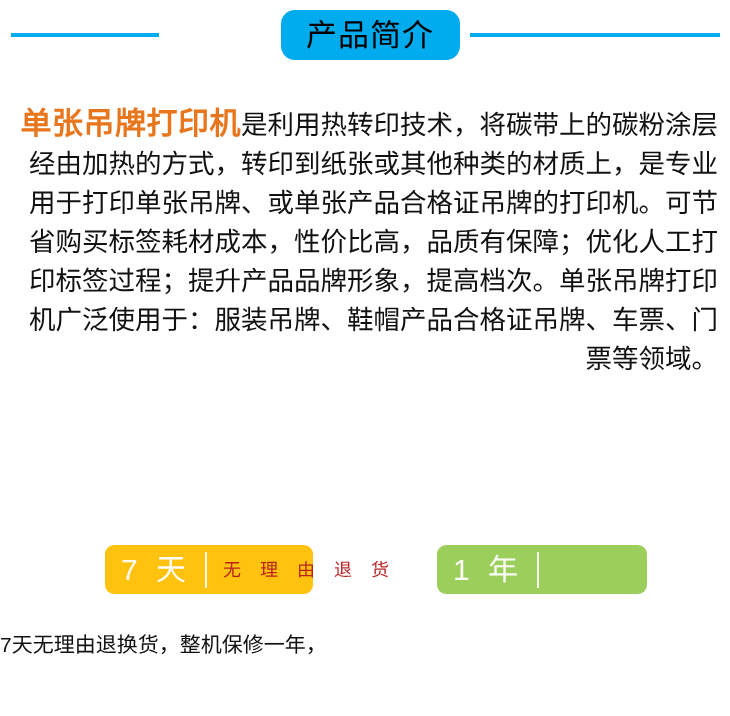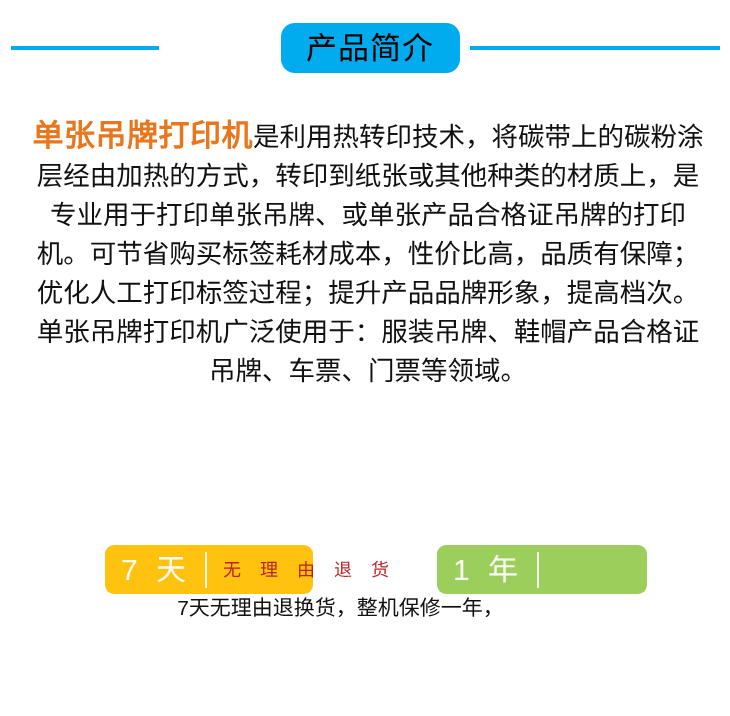--- a/index.html
+++ b/index.html
@@ -57,40 +57,40 @@
   .header-badge-text {
     color: #000000;
     font-size: 31px;
     line-height: 1;
     letter-spacing: 1px;
     white-space: nowrap;
     font-weight: 400;
   }
 
   #header-product {
-    top: 16px;
+    top: 3px;
   }
   #header-service {
     top: 462px;
   }
 
   
   .intro-block {
     position: absolute;
     top: 104px;
     left: 18px;
     width: 700px;
   }
   .intro-paragraph {
     font-size: 26.5px;
     line-height: 39px;
     color: #111111;
-    text-align: center;
+    text-align: right;
     letter-spacing: 0px;
-    margin: 12px;
+    margin: 0;
     word-break: break-all;
   }
   .intro-lead {
     color: #E8761D;
     font-size: 31px;
     font-weight: 600;
     letter-spacing: 0.5px;
   }
 
   
@@ -145,24 +145,23 @@
   #badge-warranty {
     left: 437px;
     width: 210px;
     background: #9BCE5A;
     padding-left: 16px;
   }
 
   
   .footer-notes {
     position: absolute;
-    top: 592px;
+    top: 629px;
     left: 0;
     width: 681px;
-    text-align: center;
   }
   .footer-line {
     font-size: 21px;
     line-height: 31px;
     color: #111111;
     white-space: nowrap;
   }
 </style>
 </head>
 <body>

